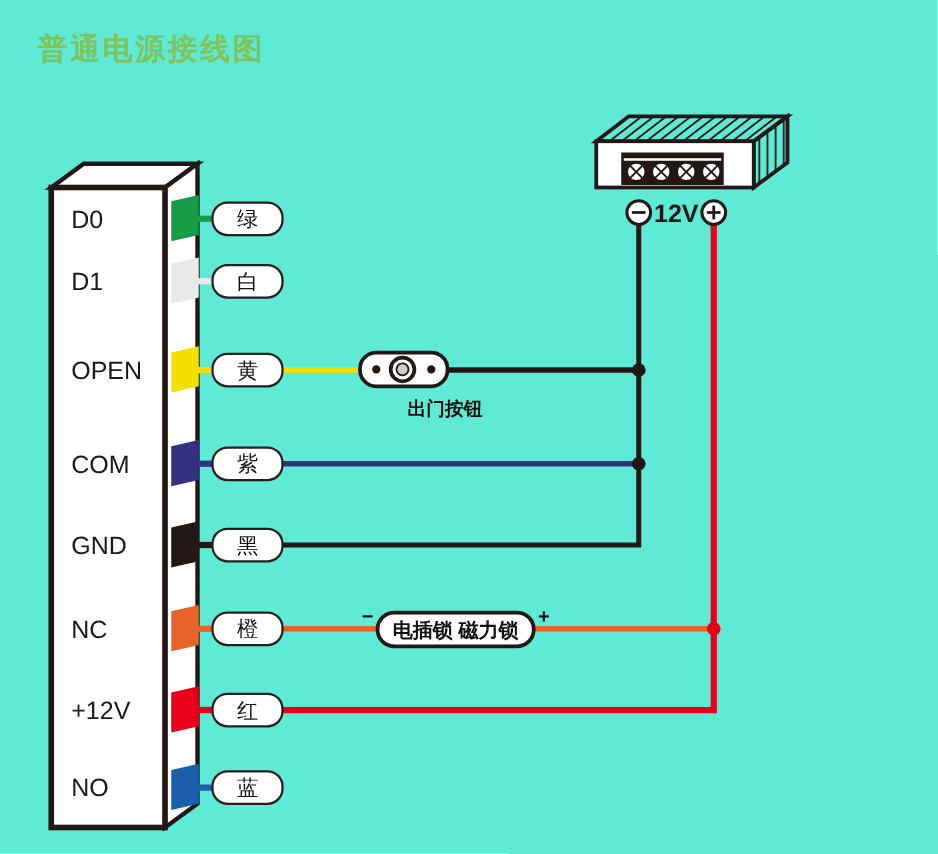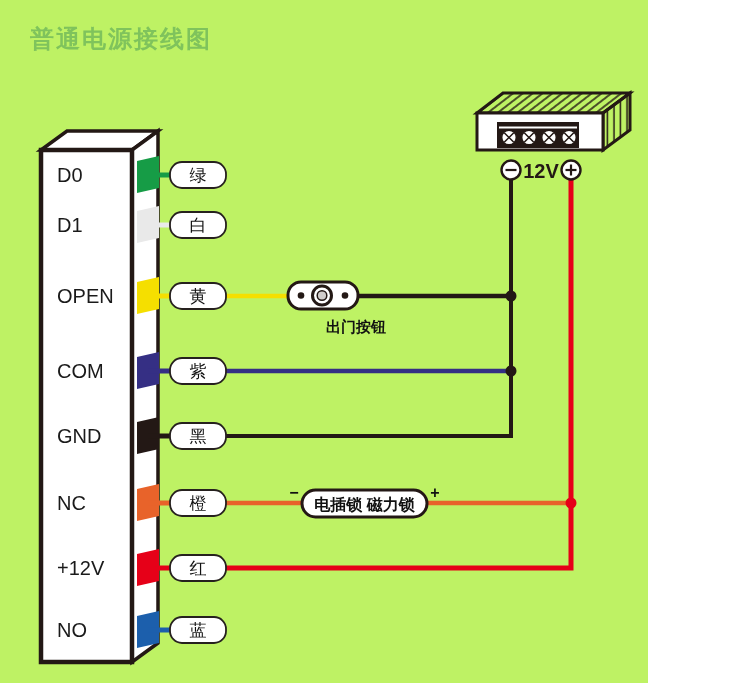--- a/index.html
+++ b/index.html
@@ -1,16 +1,16 @@
 <!DOCTYPE html>
 <html><head>
 <meta charset="utf-8">
 <style>
   html,body{margin:0;padding:0;background:#ffffff;}
-  .stage{width:648px;height:683px;position:relative;background:#bef264;}
+  .stage{width:750px;height:683px;position:relative;background:#5eead4;}
   svg{display:block;font-family:"Liberation Sans", sans-serif;}
   .title-t{font-size:24px;font-weight:bold;letter-spacing:2px;}
   .pin-t{font-size:20px;fill:#1a1a1a;}
   .pill-r{fill:#ffffff;stroke:#26211e;stroke-width:1.8;}
   .pill-t{font-size:17px;fill:#111;text-anchor:middle;}
   .outline{stroke:#231815;fill:#ffffff;}
   .lbl{fill:#111;text-anchor:middle;font-weight:bold;}
   .wire{fill:none;stroke-linecap:butt;}
 </style>
 </head>

